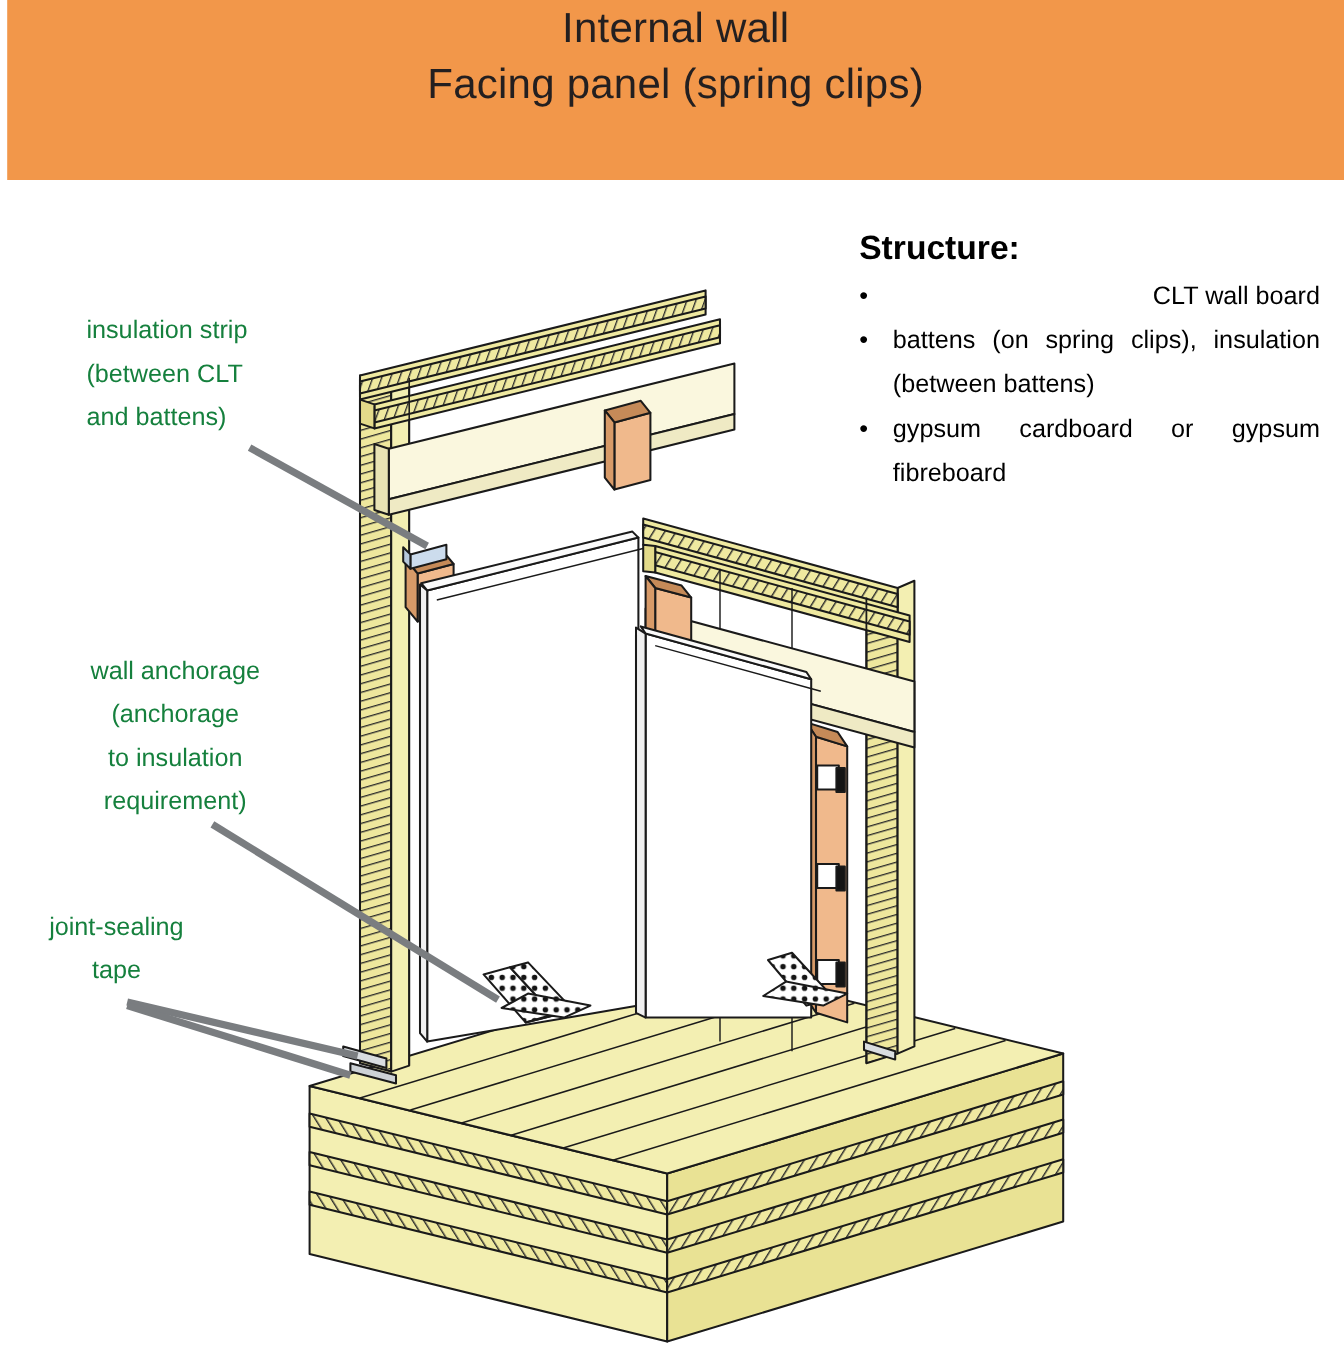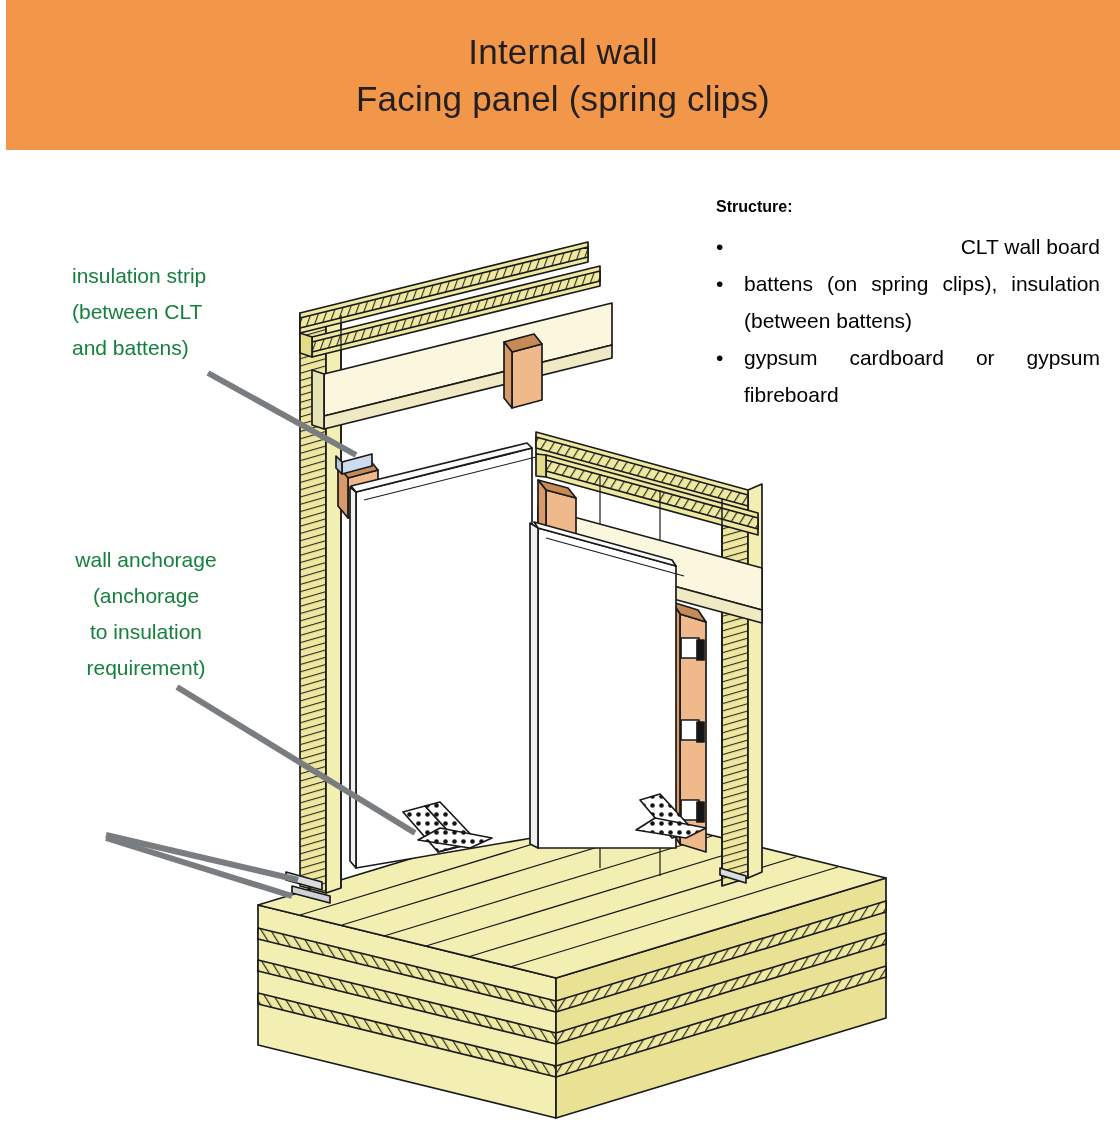--- a/index.html
+++ b/index.html
@@ -13,39 +13,39 @@
     position:relative;
   }
   #page{position:relative;width:1120px;height:1123px;}
 
   
   .header-band{
     position:absolute;
     left:6px; top:0; width:1114px; height:150px;
     background:#f2974a;
     display:flex;flex-direction:column;
-    align-items:center;justify-content:center;
+    align-items:center;
     box-sizing:border-box;
   }
   .header-line{
     font-size:35px;
     line-height:47px;
     color:#231f20;
     font-weight:400;
     letter-spacing:0.2px;
     white-space:nowrap;
   }
 
   
   .structure-block{
     position:absolute;
     left:716px; top:194px; width:384px;
   }
   .structure-title{
-    font-size:16px;font-weight:bold;color:#000;
+    font-size:28px;font-weight:bold;color:#000;
     margin:0 0 8px 0;line-height:26px;
   }
   .structure-list{list-style:none;margin:0;padding:0;}
   .structure-item{
     display:flex;align-items:flex-start;
     font-size:21px;line-height:37px;color:#000;
     margin-bottom:0px;
   }
   .bullet{
     width:28px;flex:0 0 28px;text-align:left;
@@ -261,20 +261,24 @@
     <span style="display:block;text-align:left;">and battens)</span>
   </div>
 
   <div class="annot" id="annot-anchorage">
     <span style="display:block;">wall anchorage</span>
     <span style="display:block;">(anchorage</span>
     <span style="display:block;">to insulation</span>
     <span style="display:block;">requirement)</span>
   </div>
 
+  <div class="annot" id="annot-tape">
+    <span style="display:block;">joint-sealing</span>
+    <span style="display:block;">tape</span>
+  </div>
 
   <div class="structure-block">
     <div class="structure-title">Structure:</div>
     <ul class="structure-list">
       <li class="structure-item">
         <span class="bullet">•</span>
         <span class="structure-text last-line-normal">CLT wall board</span>
       </li>
       <li class="structure-item">
         <span class="bullet">•</span>

